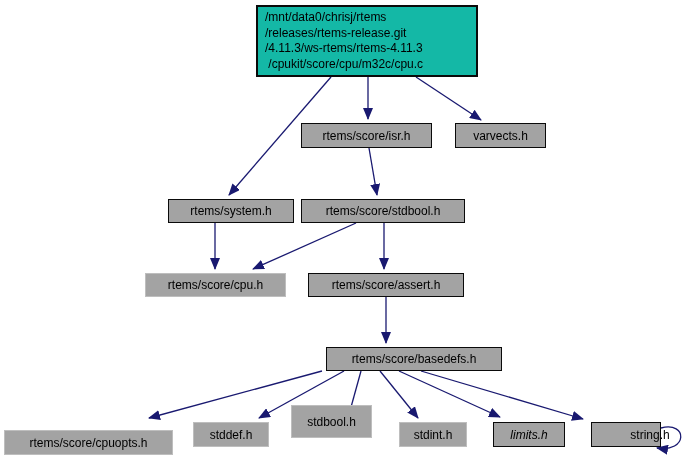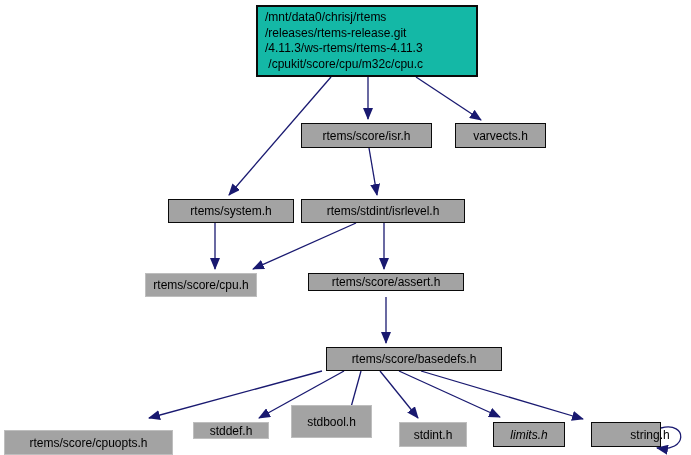--- a/index.html
+++ b/index.html
@@ -35,25 +35,25 @@
     line-height:15.5px;
   }
   .node.main .line { white-space:pre; }
 
   
   #n-cpu_c    { left:256px; top:5px;   width:222px; height:72px; }
   #n-isr      { left:301px; top:123px; width:131px; height:25px; }
   #n-varvects { left:455px; top:123px; width:91px;  height:25px; }
   #n-system   { left:152px; top:199px; width:126px; height:24px;margin-left:16px; }
   #n-isrlevel { left:301px; top:199px; width:164px; height:24px; }
-  #n-cpu      { left:145px; top:273px; width:112px; height:24px; }
-  #n-assert   { left:308px; top:273px; width:156px; height:18px; }
+  #n-cpu      { left:145px; top:273px; width:141px; height:24px; }
+  #n-assert   { left:308px; top:273px; width:156px; height:24px; }
   #n-basedefs { left:298px; top:347px; width:176px; height:24px;margin-left:28px; }
   #n-cpuopts  { left:4px;   top:422px; width:169px; height:25px;margin-top:8px; }
-  #n-stddef   { left:193px; top:422px; width:76px;  height:17px; }
+  #n-stddef   { left:193px; top:422px; width:76px;  height:25px; }
   #n-stdbool  { left:291px; top:405px; width:81px;  height:33px; }
   #n-stdint   { left:399px; top:422px; width:68px;  height:25px; }
   #n-limits   { left:493px; top:422px; width:72px;  height:25px;font-style:italic; }
   #n-string   { left:591px; top:422px; width:70px;  height:25px;padding-left:48px; }
 </style>
 </head>
 <body>
 
 <div class="stage">
 
@@ -95,21 +95,21 @@
 
   <div class="node" id="n-varvects">
     <span>varvects.h</span>
   </div>
 
   <div class="node" id="n-system">
     <span>rtems/system.h</span>
   </div>
 
   <div class="node" id="n-isrlevel">
-    <span>rtems/stdint/isrlevel.h</span>
+    <span>rtems/score/stdbool.h</span>
   </div>
 
   <div class="node gray" id="n-cpu">
     <span>rtems/score/cpu.h</span>
   </div>
 
   <div class="node" id="n-assert">
     <span>rtems/score/assert.h</span>
   </div>
 

